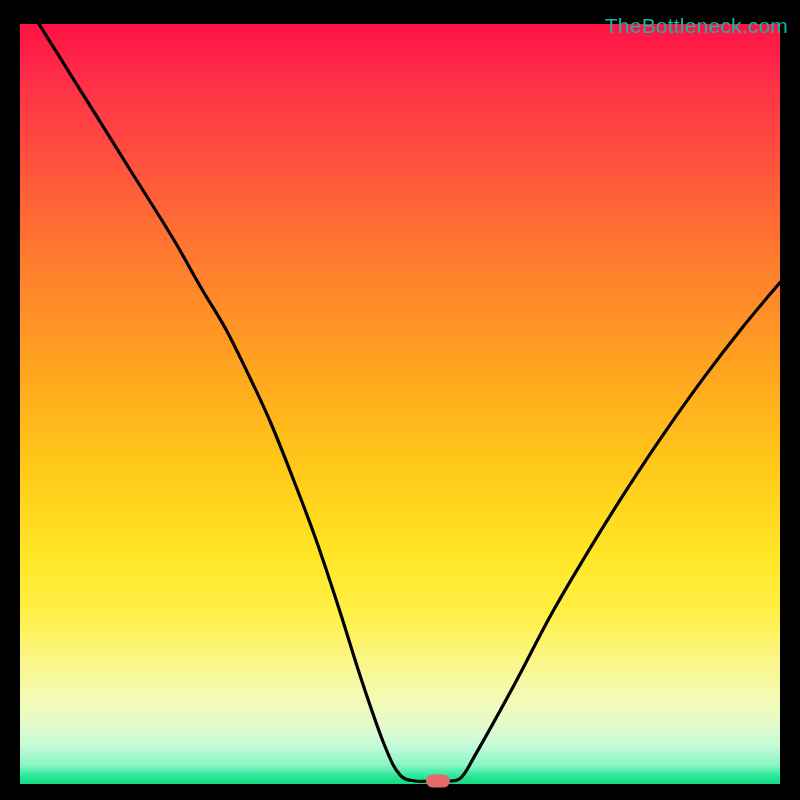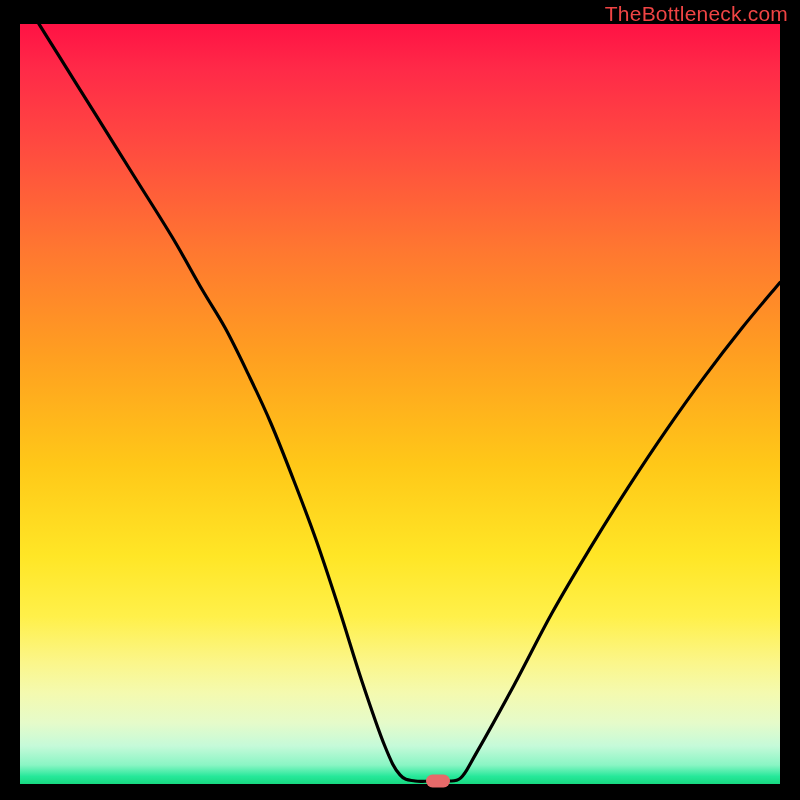--- a/index.html
+++ b/index.html
@@ -12,23 +12,23 @@
     font-family: Arial, Helvetica, sans-serif;
   }
   .container {
     position: relative;
     width: 800px;
     height: 800px;
     background: #000;
   }
   .watermark {
     position: absolute;
-    top: 2px;
+    top: 14px;
     right: 12px;
-    color: #ef4444;
+    color: #14b8a6;
     font-size: 21px;
     font-weight: 500;
     letter-spacing: 0.2px;
     z-index: 5;
   }
   .plot-area {
     position: absolute;
     left: 20px;
     top: 24px;
     width: 760px;

